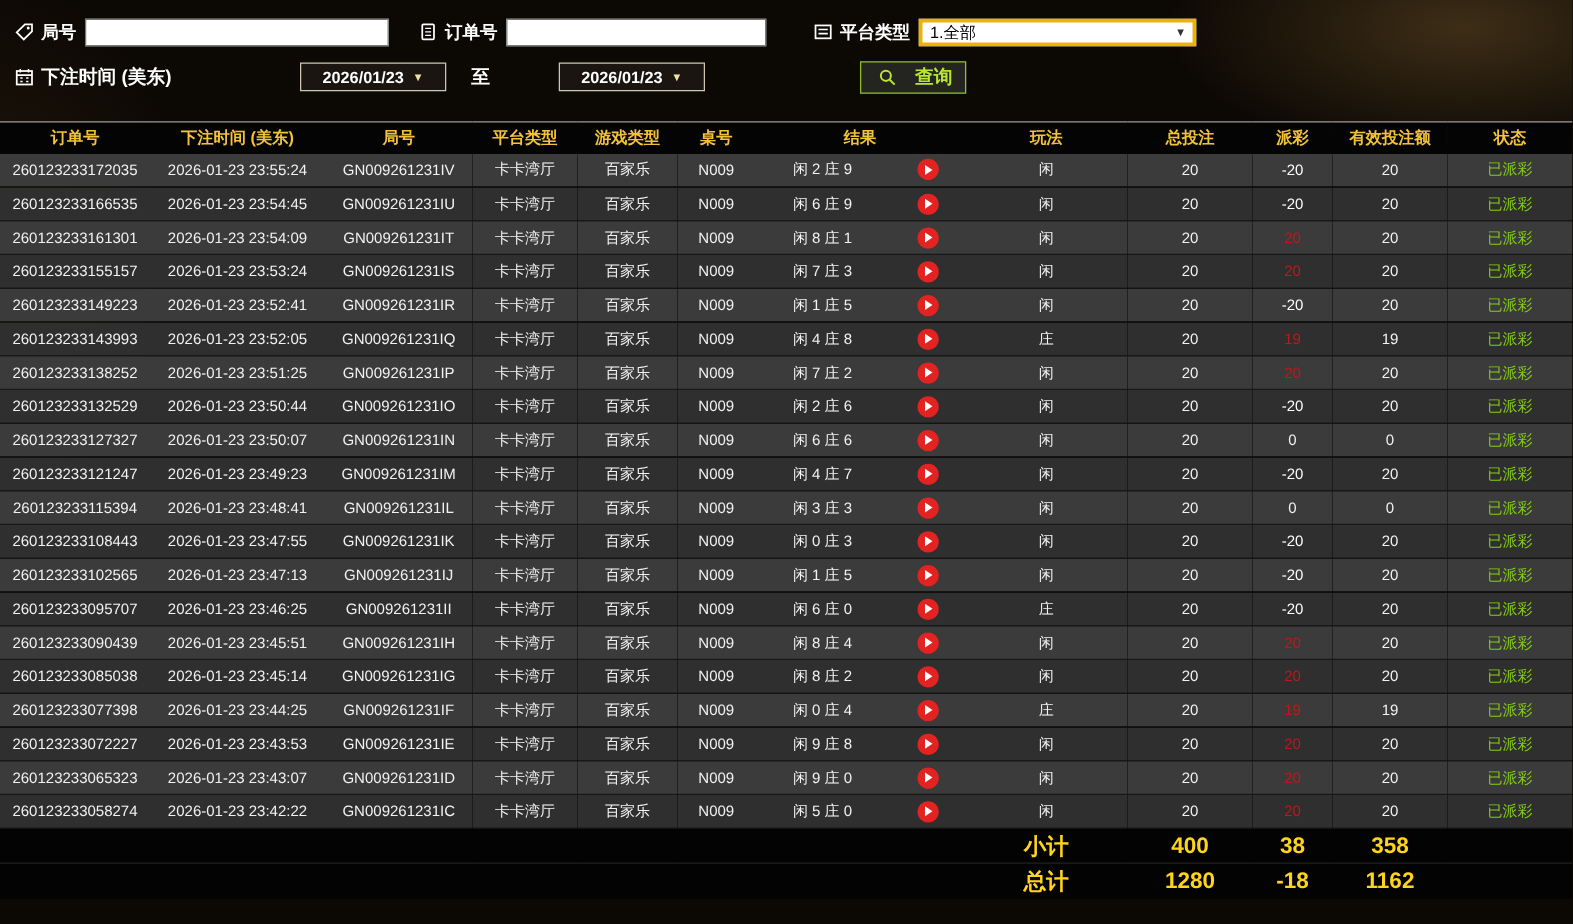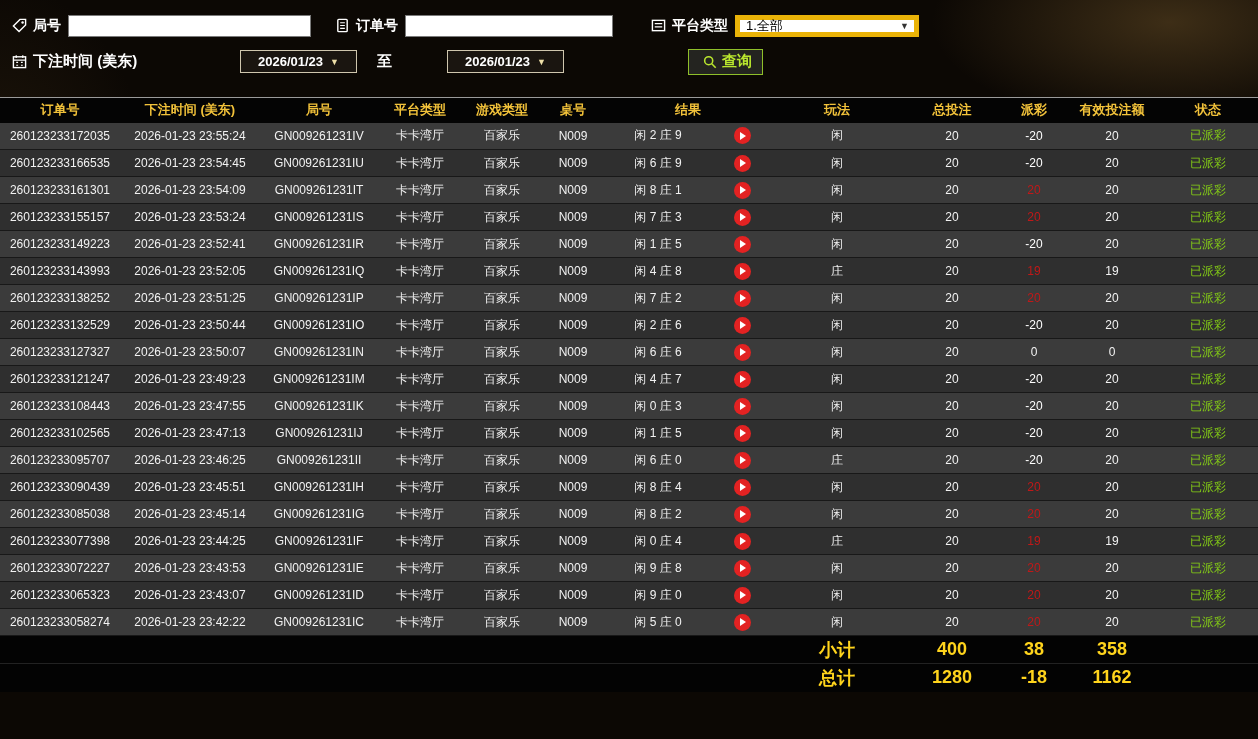--- a/index.html
+++ b/index.html
@@ -17,28 +17,28 @@
   .trow.second{margin-top:9px;}
   .fgroup{display:flex;align-items:center;}
   .icon{display:inline-flex;align-items:center;justify-content:center;margin-left:4px;}
   .icon svg{width:15px;height:15px;display:block;}
   .flabel{color:#fff;font-weight:bold;font-size:14px;margin:0 7px 0 6px;white-space:nowrap;}
   .tinput{height:22px;border:1px solid #7a7a7a;background:#fff;font-size:13px;padding:0 5px;outline:none;}
   .w-round{width:243px;}
   .w-order{width:208px;}
   .g-order{margin-left:20px;}
   .g-platform{margin-left:34px;}
-  .select-white{width:184px;height:22px;background:#fff;border:5px solid #eab308;display:flex;align-items:center;justify-content:space-between;padding:0 5px 0 6px;font-size:13px;color:#000;cursor:pointer;}
+  .select-white{width:222px;height:22px;background:#fff;border:3px solid #eab308;display:flex;align-items:center;justify-content:space-between;padding:0 5px 0 6px;font-size:13px;color:#000;cursor:pointer;}
   .sel-arrow{font-size:9px;color:#333;}
   .bet-time-group{width:232px;display:flex;align-items:center;}
   .bet-time-group .flabel{font-size:15px;}
   .date-select{height:23px;min-width:95px;background:#1a1510;border:1px solid #cfc6ae;color:#fff;display:flex;align-items:center;justify-content:space-between;padding:0 17px;font-size:13px;font-weight:bold;cursor:pointer;}
   .darr{color:#eedfa8;font-size:9px;margin-left:7px;}
   .to-label{color:#fff;font-weight:bold;font-size:15px;margin:0 55px 0 20px;}
-  .query-btn{display:flex;align-items:center;gap:5px;height:26px;margin-left:124px;padding:0 10px;background:#242420;border:1px solid #8fbf2a;color:#b9e62e;font-size:15px;font-weight:bold;cursor:pointer;}
+  .query-btn{display:flex;align-items:center;gap:15px;height:26px;margin-left:124px;padding:0 10px;background:#242420;border:1px solid #8fbf2a;color:#b9e62e;font-size:15px;font-weight:bold;cursor:pointer;}
   .query-btn svg{width:14px;height:14px;display:block;}
   
   .records{width:1258px;border-collapse:collapse;table-layout:fixed;margin-top:12px;border-top:1px solid #9a9a9a;}
   .records thead th{background:#040404;color:#f2c23a;font-size:13px;font-weight:bold;height:25px;white-space:nowrap;}
   .records tbody td{height:27px;text-align:center;color:#f2f2f2;font-size:12px;border-bottom:1px solid #181818;white-space:nowrap;overflow:hidden;}
   .records tbody tr:nth-child(odd){background:#3b3b3b;}
   .records tbody tr:nth-child(even){background:#2f2f2f;}
   .records td.pos{color:#c01818;}
   .records td.neg{color:#ffffff;}
   .records td.status{color:#84cc16;}
@@ -318,20 +318,37 @@
           <td><span class="play-btn">
               <span class="play-tri"></span>
             </span></td>
           <td>闲</td>
           <td>20</td>
           <td class="neg">-20</td>
           <td>20</td>
           <td class="status">已派彩</td>
         </tr>
         <tr>
+          <td>260123233115394</td>
+          <td>2026-01-23 23:48:41</td>
+          <td>GN009261231IL</td>
+          <td>卡卡湾厅</td>
+          <td>百家乐</td>
+          <td>N009</td>
+          <td>闲 3 庄 3</td>
+          <td><span class="play-btn">
+              <span class="play-tri"></span>
+            </span></td>
+          <td>闲</td>
+          <td>20</td>
+          <td>0</td>
+          <td>0</td>
+          <td class="status">已派彩</td>
+        </tr>
+        <tr>
           <td>260123233108443</td>
           <td>2026-01-23 23:47:55</td>
           <td>GN009261231IK</td>
           <td>卡卡湾厅</td>
           <td>百家乐</td>
           <td>N009</td>
           <td>闲 0 庄 3</td>
           <td><span class="play-btn">
               <span class="play-tri"></span>
             </span></td>

